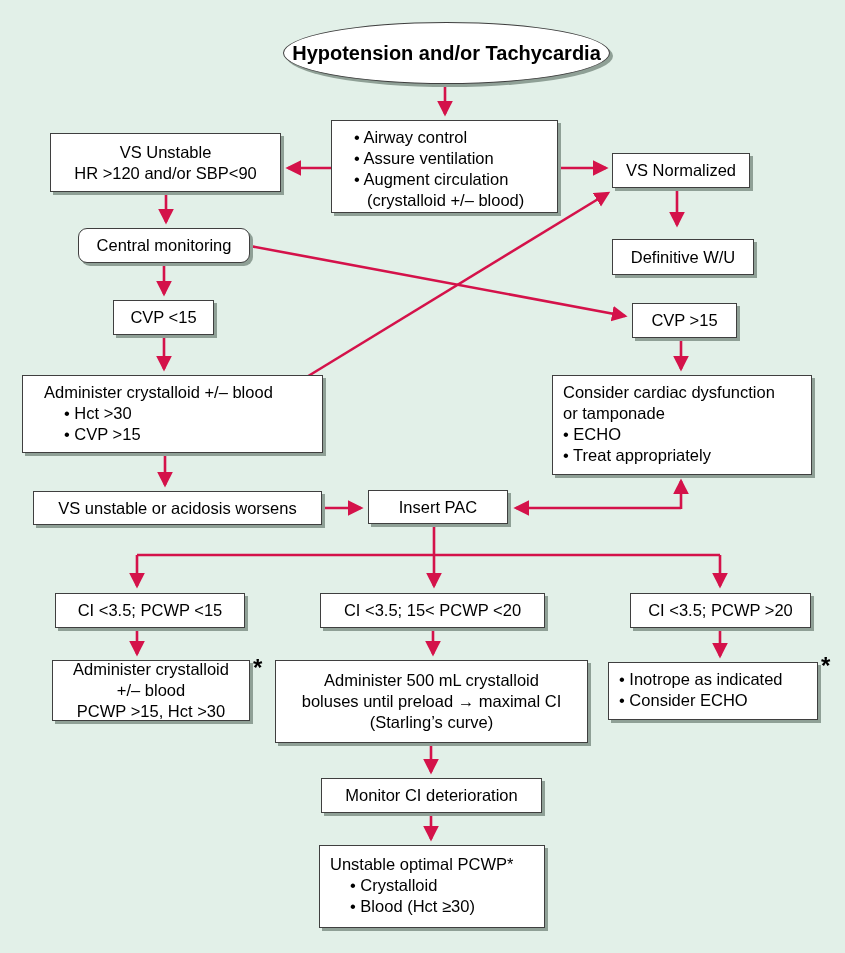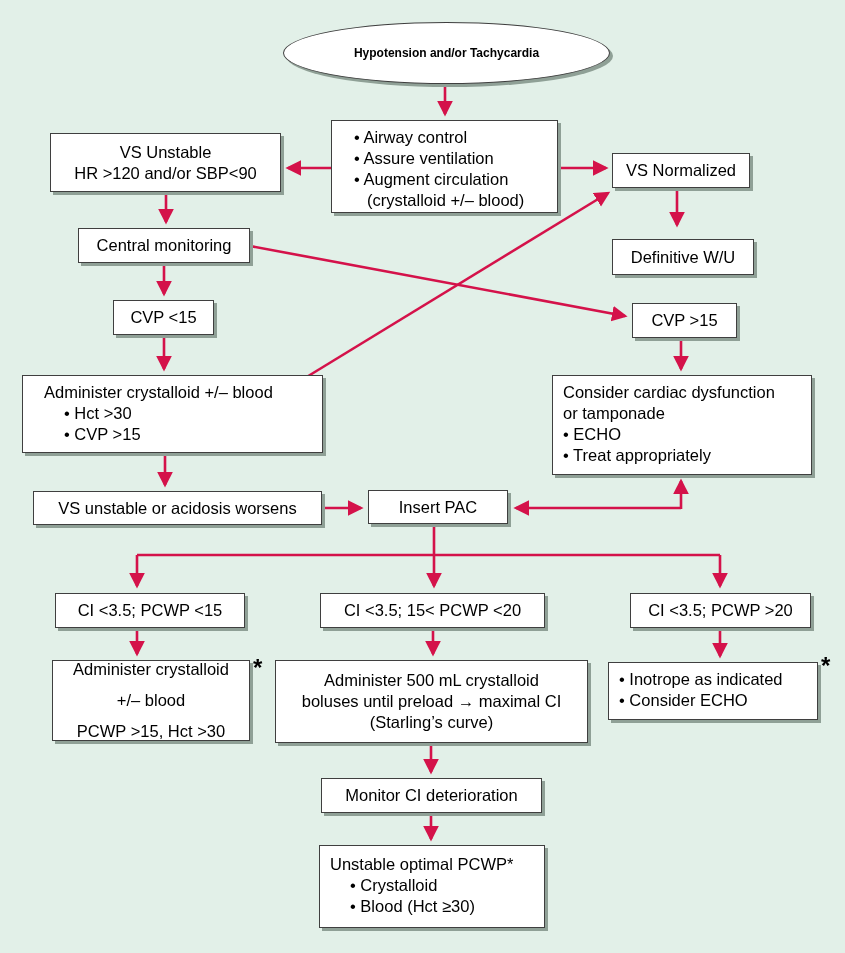--- a/index.html
+++ b/index.html
@@ -17,41 +17,41 @@
     position:absolute;background:var(--fill);border:1.6px solid var(--border);
     box-shadow:3px 3px 0 var(--shadow);font-size:16.5px;line-height:21px;
     box-sizing:border-box;
   }
   .cen{display:flex;flex-direction:column;align-items:center;justify-content:center;text-align:right;}
   .pad{padding:6px 10px;}
   .ln{white-space:nowrap;}
   .indent1{padding-left:13px;}
   .indent2{padding-left:20px;}
   .oval{
-    border-radius:50%;font-weight:bold;font-size:12px;
+    border-radius:50%;font-weight:bold;font-size:20px;
     display:flex;align-items:center;justify-content:center;text-align:left;
   }
   .star{position:absolute;font-size:24px;font-weight:bold;line-height:1;}
   
   #oval{left:283px;top:22px;width:327px;height:62px;}
   #airway{left:331px;top:120px;width:227px;height:93px;padding-left:22px;}
   #vs-unstable{left:50px;top:133px;width:231px;height:59px;}
   #vs-normalized{left:612px;top:153px;width:138px;height:35px;}
   #definitive{left:612px;top:231px;width:142px;height:36px;margin-top:8px;}
-  #central{left:78px;top:228px;width:172px;height:35px;}
+  #central{left:78px;top:228px;width:172px;height:35px;border-radius:9px;}
   #cvp-lt{left:113px;top:300px;width:101px;height:35px;}
   #cvp-gt{left:632px;top:303px;width:105px;height:35px;}
   #adm1{left:22px;top:375px;width:301px;height:78px;padding-left:21px;}
   #consider{left:552px;top:375px;width:260px;height:100px;}
   #vs-acid{left:33px;top:491px;width:289px;height:34px;}
   #insert-pac{left:368px;top:490px;width:140px;height:34px;}
   #ci1{left:55px;top:593px;width:190px;height:35px;}
   #ci2{left:320px;top:593px;width:225px;height:35px;}
   #ci3{left:630px;top:593px;width:181px;height:35px;}
-  #adm2{left:52px;top:660px;width:198px;height:81px;gap:10px;}
+  #adm2{left:52px;top:660px;width:198px;height:61px;}
   #adm500{left:275px;top:660px;width:313px;height:83px;}
   #inotrope{left:608px;top:662px;width:210px;height:58px;}
   #monitor{left:321px;top:778px;width:221px;height:35px;}
   #maintain{left:319px;top:845px;width:226px;height:83px;padding:8px 10px;}
   #star-adm2{left:253px;top:656px;}
   #star-inotrope{left:821px;top:654px;}
 </style>
 </head>
 <body>
 

